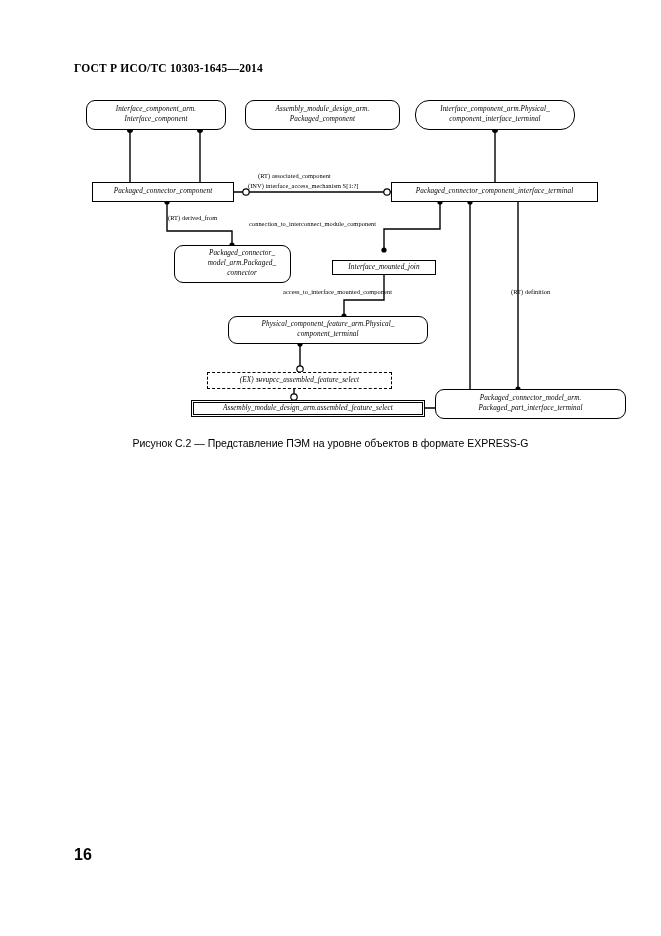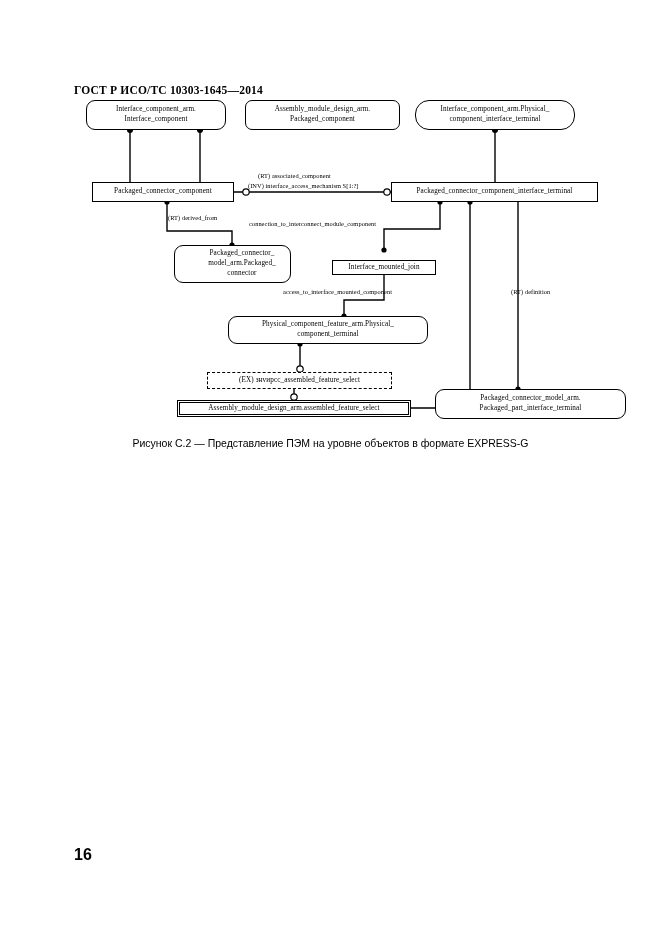--- a/index.html
+++ b/index.html
@@ -20,21 +20,20 @@
     inset: 0;
   }
   .doc-header {
     position: absolute;
     left: 74px;
     top: 62px;
     font-family: "Liberation Serif", serif;
     font-size: 11.5px;
     font-weight: bold;
     letter-spacing: 0.2px;
-    margin-top: 22px;
   }
   .page-number {
     position: absolute;
     left: 74px;
     top: 846px;
     font-family: "Liberation Sans", sans-serif;
     font-size: 16px;
     font-weight: bold;
   }
   .caption {
@@ -78,22 +77,23 @@
     line-height: 1.35;
     padding: 2px 3px;
     letter-spacing: 0.1px;
   }
   .node.rounded { border-radius: 9px; }
   .node.thick { border-width: 1.6px; padding-left: 22px; }
   .node.dashed { border-style: dashed; border-width: 1px; }
   .node.double {
     border-width: 1px;
     box-shadow: 0 0 0 1px #fff inset, 0 0 0 2px #000 inset;
-  }
-  .node span { display: block; }
+    margin-left: 14px;
+  }
+  .node span { display: block; font-style: italic; }
 
   .label {
     position: absolute;
     font-family: "Liberation Serif", serif;
     font-size: 6.4px;
     color: #000;
     white-space: nowrap;
     letter-spacing: 0.05px;
   }
 </style>
@@ -155,21 +155,21 @@
       </g>
     </svg>
 
     <div class="node rounded" style="left:86px; top:100px; width:140px; height:30px;">
       <div>
         <span>Interface_component_arm.</span>
         <span>Interface_component</span>
       </div>
     </div>
 
-    <div class="node rounded" style="left:245px; top:100px; width:155px; height:30px;border-radius:7px;">
+    <div class="node rounded" style="left:245px; top:100px; width:155px; height:30px;">
       <div>
         <span>Assembly_module_design_arm.</span>
         <span>Packaged_component</span>
       </div>
     </div>
 
     <div class="node rounded" style="left:415px; top:100px; width:160px; height:30px;border-radius:14px;">
       <div>
         <span>Interface_component_arm.Physical_</span>
         <span>component_interface_terminal</span>

